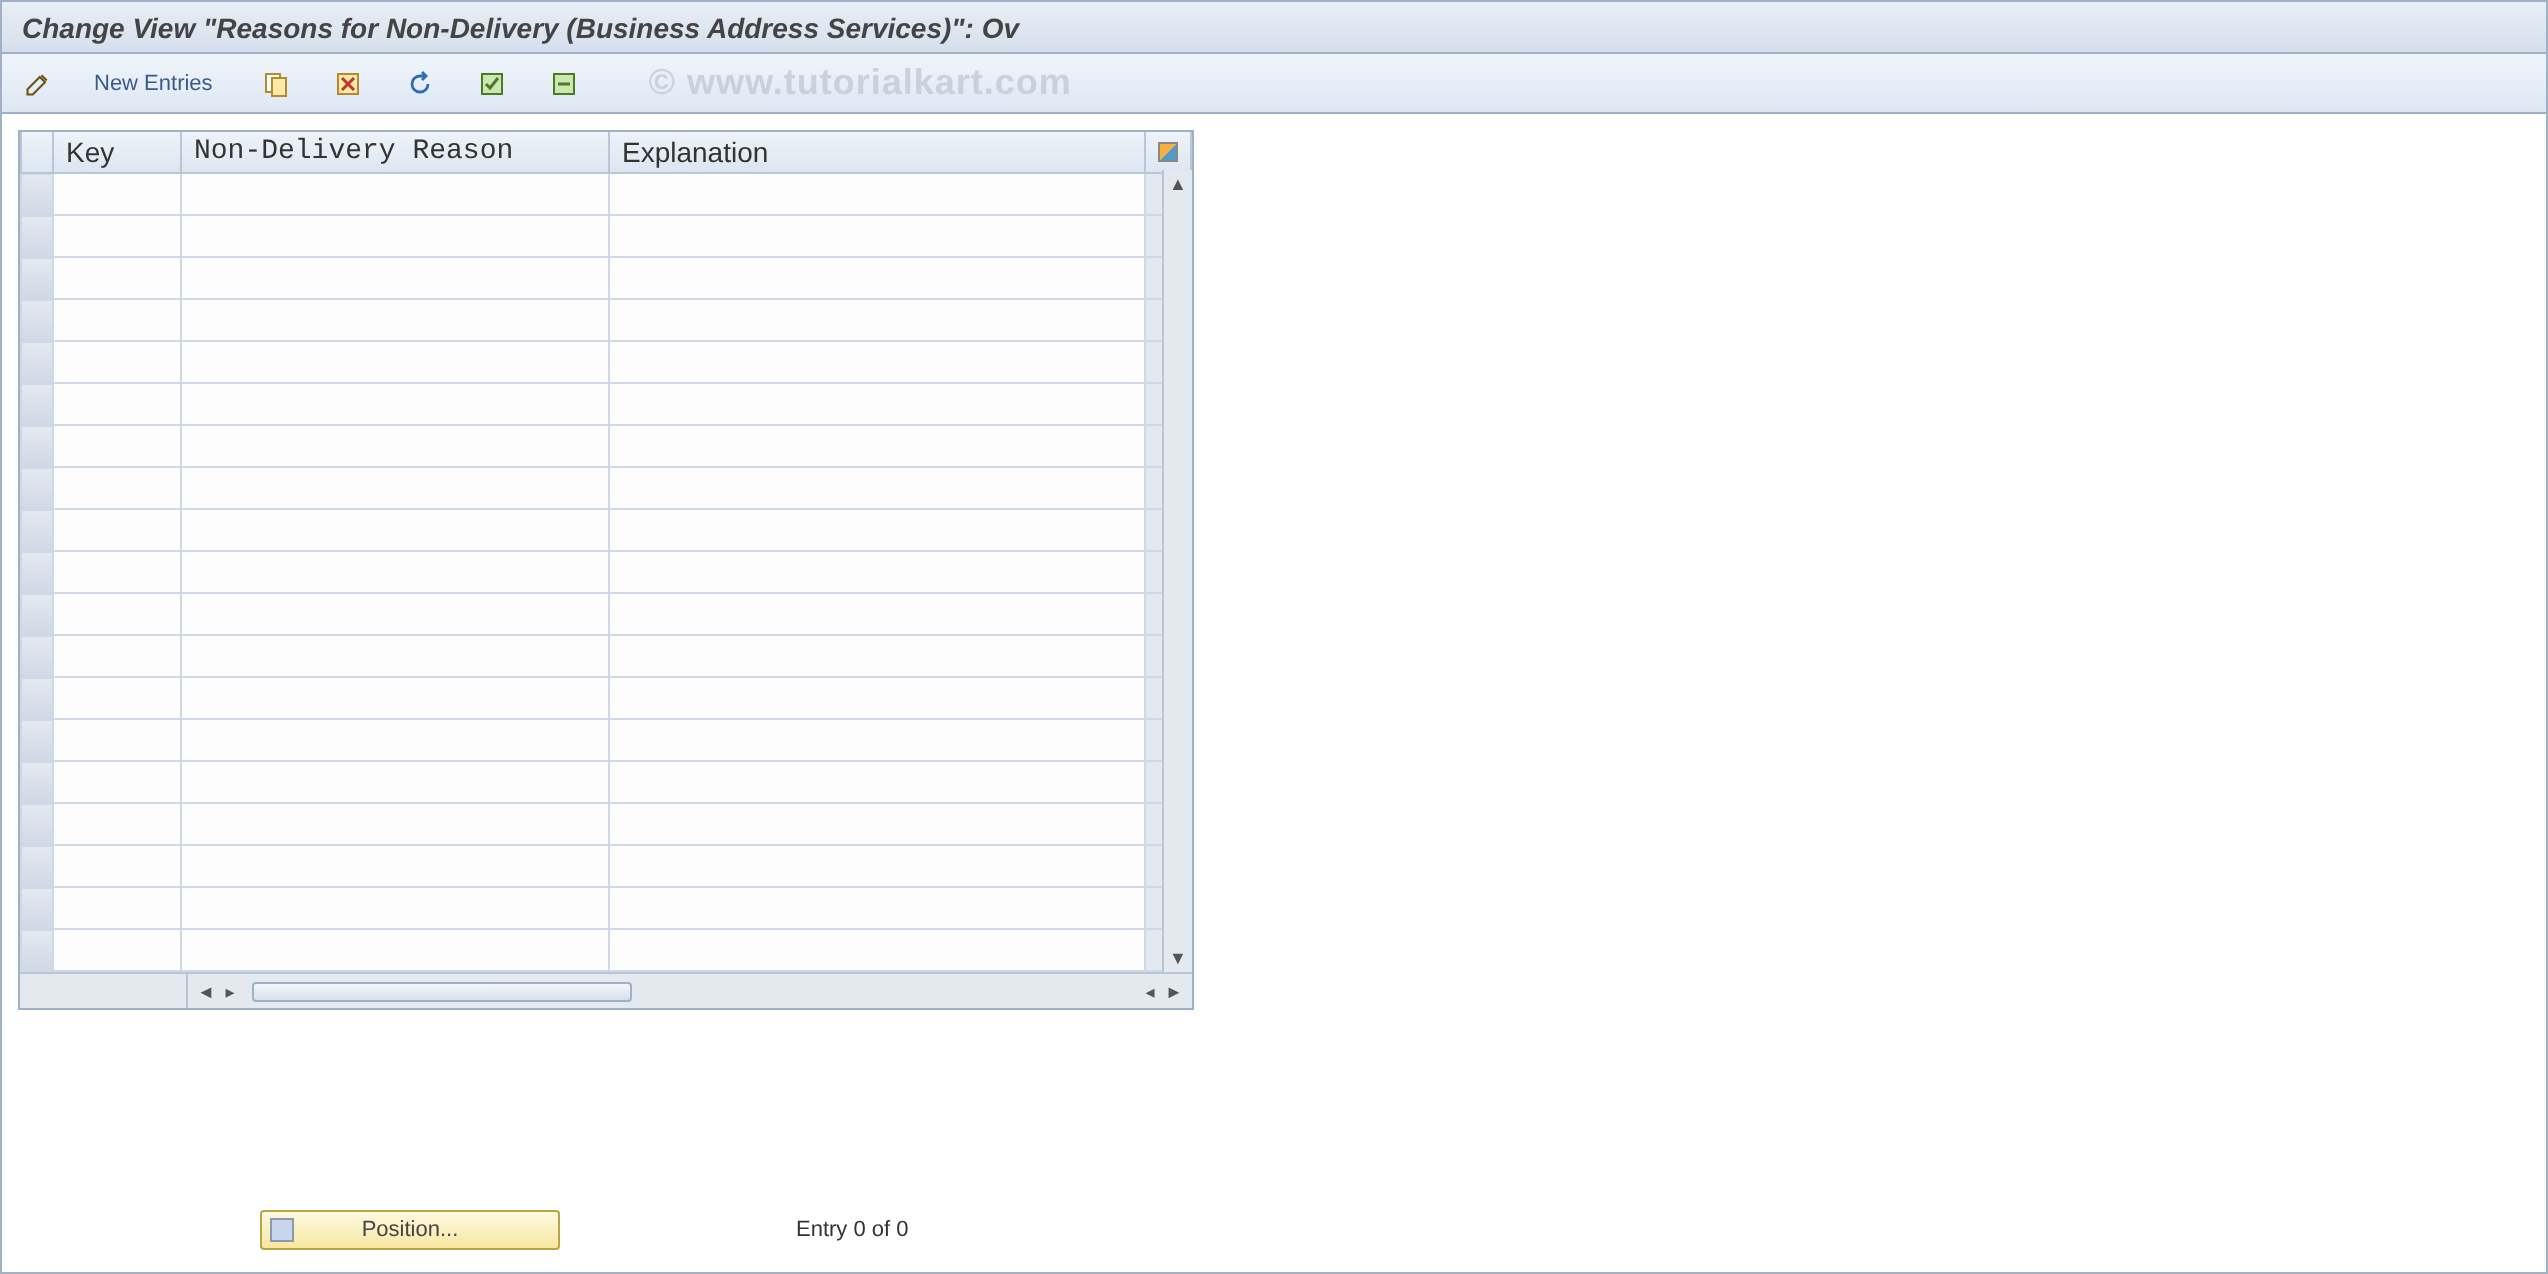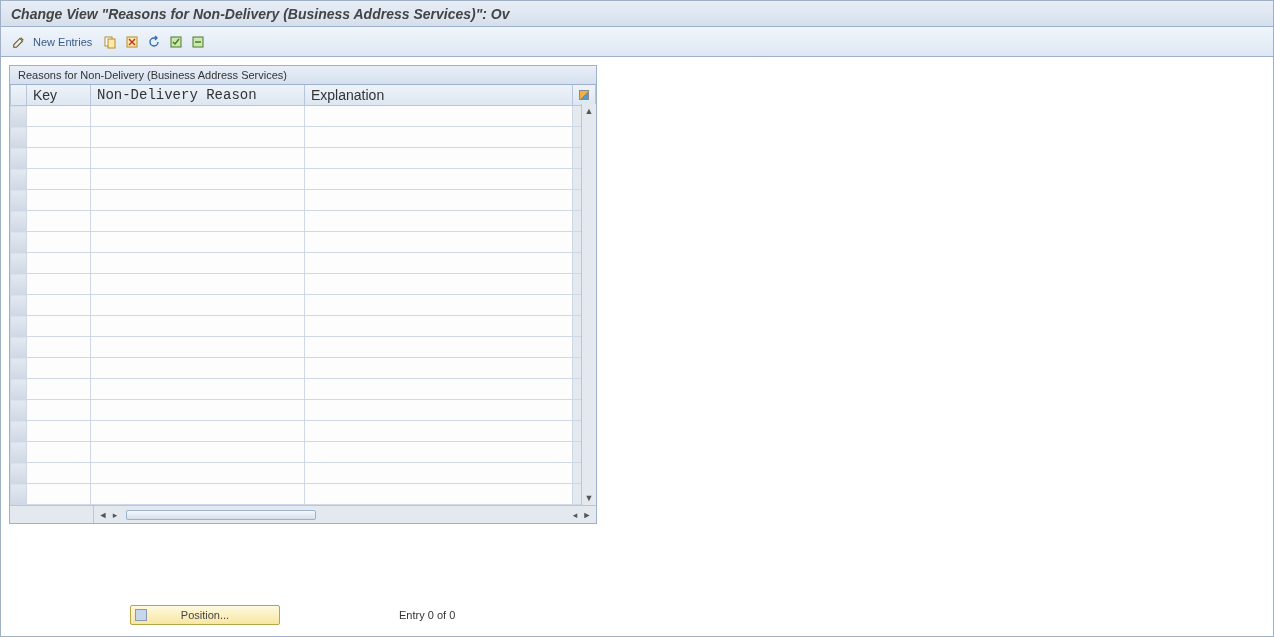--- a/index.html
+++ b/index.html
@@ -28,21 +28,21 @@
     font-size: 14px;
     color: #444;
   }
   .toolbar {
     background: linear-gradient(to bottom, #f0f5fb 0%, #dde7f3 100%);
     border-bottom: 1px solid #9db1cc;
     padding: 4px 10px;
     height: 30px;
     display: flex;
     align-items: center;
-    gap: 6px;
+    gap: 20px;
     position: relative;
   }
   .toolbar-icon {
     width: 16px;
     height: 16px;
     display: inline-flex;
     align-items: center;
     justify-content: center;
     cursor: pointer;
     font-size: 12px;
@@ -193,21 +193,21 @@
     cursor: pointer;
   }
   .footer {
     position: absolute;
     left: 0;
     bottom: 12px;
     width: 100%;
     display: flex;
     align-items: center;
     padding-left: 130px;
-    gap: 94px;
+    gap: 118px;
     text-align: right;
   }
   .position-btn {
     display: flex;
     align-items: center;
     justify-content: center;
     gap: 6px;
     width: 150px;
     height: 20px;
     background: linear-gradient(to bottom, #fef9e0, #f7e7a1);
@@ -222,21 +222,20 @@
     position: absolute;
     left: 4px;
     width: 12px;
     height: 12px;
     background: #c7d6ea;
     border: 1px solid #8899b0;
   }
   .entry-text {
     font-size: 11px;
     color: #333;
-    margin-left: 25px;
   }
   .outer-shadow {
     border: 1px solid #a0b0c5;
     height: 100%;
   }
   svg.pencil { width: 14px; height: 14px; }
 </style>
 </head>
 <body>
 
@@ -277,25 +276,25 @@
           <rect x="2" y="2" width="10" height="10" fill="#cde7b0" stroke="#4a7a2a"></rect>
           <path d="M4 7 L6 9 L10 4" fill="none" stroke="#4a7a2a" stroke-width="1.5"></path>
         </svg>
     </span>
     <span class="toolbar-icon">
       <svg width="14" height="14" viewBox="0 0 14 14">
           <rect x="2" y="2" width="10" height="10" fill="#cde7b0" stroke="#4a7a2a"></rect>
           <line x1="4" y1="7" x2="10" y2="7" stroke="#4a7a2a" stroke-width="1.5"></line>
         </svg>
     </span>
+    <span class="watermark">© www.tutorialkart.com</span>
   </div>
 
   <div class="content-area">
     <div class="table-panel">
-      <div class="panel-title">Reasons for Non-Delivery (Business Address Services)</div>
       <div class="table-wrapper">
         <table class="data-table">
           <thead>
             <tr>
               <th class="row-selector-header"></th>
               <th class="col-key">Key</th>
               <th class="col-reason">Non-Delivery Reason</th>
               <th class="col-explanation">Explanation</th>
               <th class="col-config"><span class="config-icon"></span></th>
             </tr>

